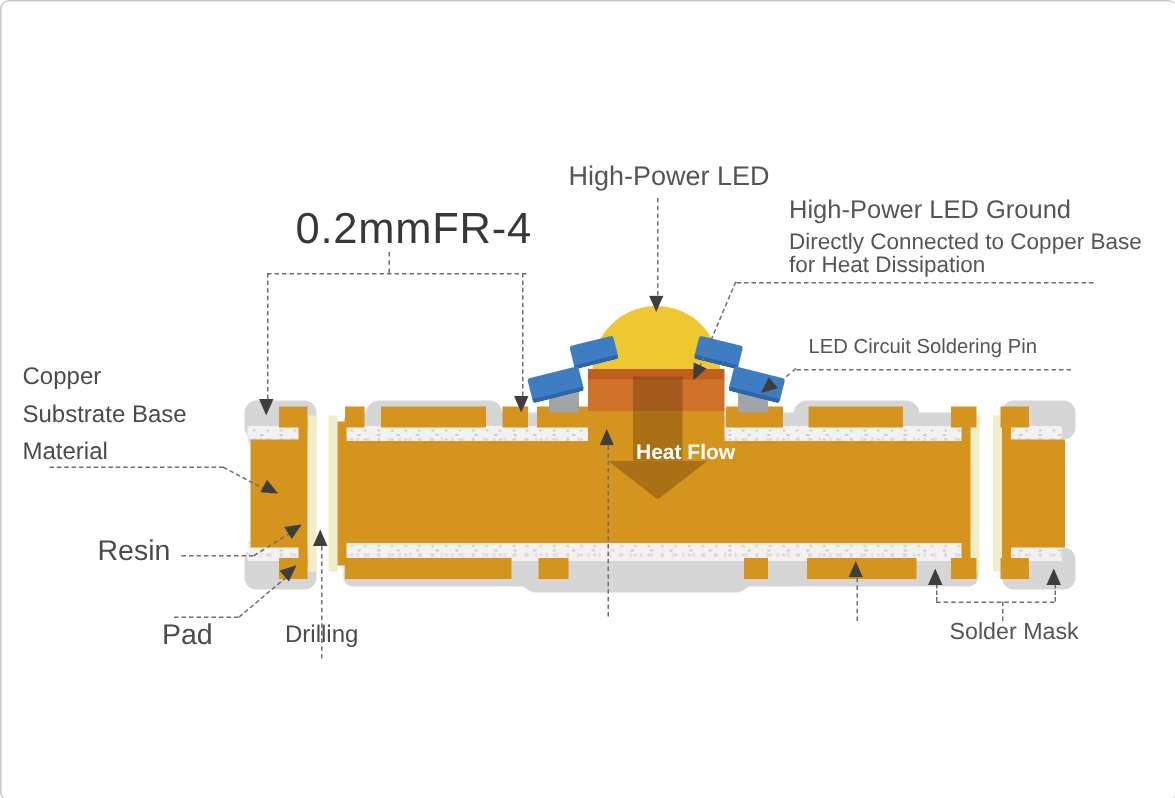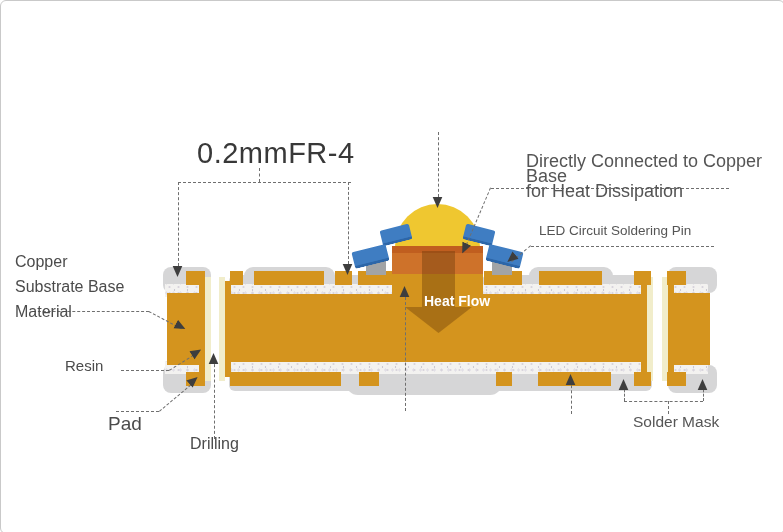--- a/index.html
+++ b/index.html
@@ -132,24 +132,26 @@
   <div class="abs ah" style="left:174px;top:320px;transform:rotate(118deg);"></div>
   <div class="abs ah" style="left:190px;top:346px;transform:rotate(58deg);"></div>
   <div class="abs ah" style="left:187px;top:374px;transform:rotate(49deg);"></div>
   <div class="abs ah" style="left:207px;top:352px;"></div>
   <div class="abs ah" style="left:398px;top:285px;"></div>
   <div class="abs ah" style="left:564px;top:373px;"></div>
   <div class="abs ah" style="left:617px;top:378px;"></div>
   <div class="abs ah" style="left:696px;top:378px;"></div>
 
   <div class="abs lbl" style="left:196px;top:136px;font-size:29px;color:#383838;letter-spacing:0.5px;">0.2mmFR-4</div>
-  <div class="abs lbl" style="left:525px;top:153px;font-size:18px;line-height:15px;">Directly Connected to Copper Base
+  <div class="abs lbl" style="left:378px;top:106px;font-size:18px;">High-Power LED</div>
+  <div class="abs lbl" style="left:525px;top:129px;font-size:17px;">High-Power LED Ground</div>
+  <div class="abs lbl" style="left:525px;top:153px;font-size:15px;line-height:15px;">Directly Connected to Copper Base
 for Heat Dissipation</div>
   <div class="abs lbl" style="left:538px;top:222px;font-size:13.5px;">LED Circuit Soldering Pin</div>
-  <div class="abs lbl" style="left:14px;top:248px;font-size:16px;line-height:25px;color:#4b4b4b;">Copper
+  <div class="abs lbl" style="left:14px;top:238px;font-size:16px;line-height:25px;color:#4b4b4b;">Copper
 Substrate Base
 Material</div>
-  <div class="abs lbl" style="left:64px;top:356px;font-size:15px;color:#4b4b4b;">Resin</div>
+  <div class="abs lbl" style="left:64px;top:356px;font-size:19px;color:#4b4b4b;">Resin</div>
   <div class="abs lbl" style="left:107px;top:412px;font-size:19px;color:#4b4b4b;">Pad</div>
-  <div class="abs lbl" style="left:189px;top:414px;font-size:16px;color:#4b4b4b;margin-top:20px;">Drilling</div>
+  <div class="abs lbl" style="left:189px;top:414px;font-size:16px;color:#4b4b4b;">Drilling</div>
   <div class="abs lbl" style="left:632px;top:412px;font-size:15.5px;">Solder Mask</div>
 
 </div>
 
 </body></html>

